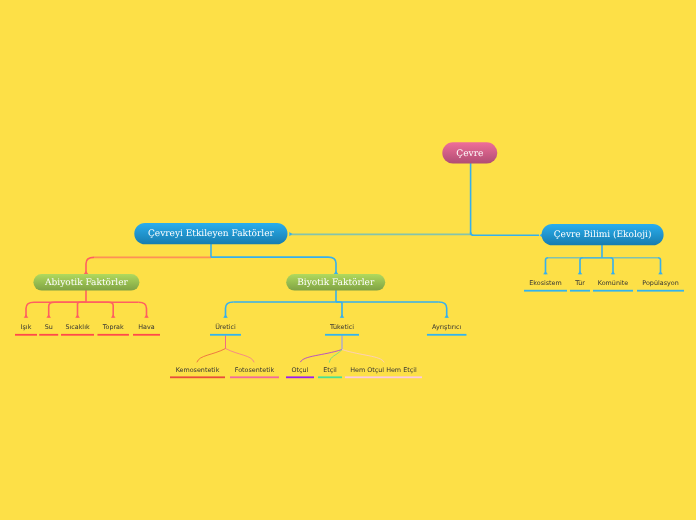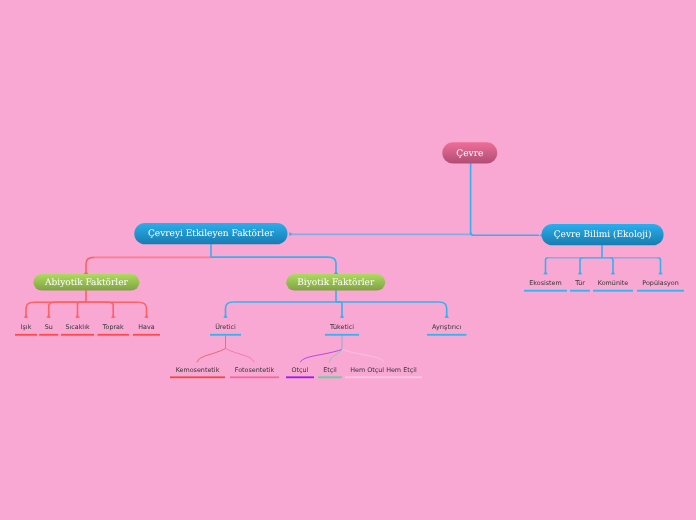--- a/index.html
+++ b/index.html
@@ -3,21 +3,21 @@
 <meta charset="utf-8">
 <title>Cevre</title>
 <style>
   html,body{margin:0;padding:0;background:#ffffff;}
   body{width:696px;height:520px;overflow:hidden;
        font-family:"DejaVu Sans",sans-serif;
        -webkit-font-smoothing:antialiased;
        text-rendering:geometricPrecision;}
   svg text{paint-order:stroke fill;}
   #stage{will-change:transform;}
-  #stage{position:relative;width:696px;height:520px;background:#f9a8d4;}
+  #stage{position:relative;width:696px;height:520px;background:#fde047;}
   svg#diagram{position:absolute;left:0;top:0;width:696px;height:520px;display:block;}
   .pill-text{fill:#ffffff;font-family:"DejaVu Serif",serif;text-anchor:middle;dominant-baseline:middle;}
   .leaf-text{fill:#333333;font-family:"DejaVu Sans",sans-serif;text-anchor:middle;}
 </style>
 </head>
 <body>
 
 <div id="stage">
 <svg id="diagram" viewBox="0 0 696 520" xmlns="http://www.w3.org/2000/svg">
   <defs>

